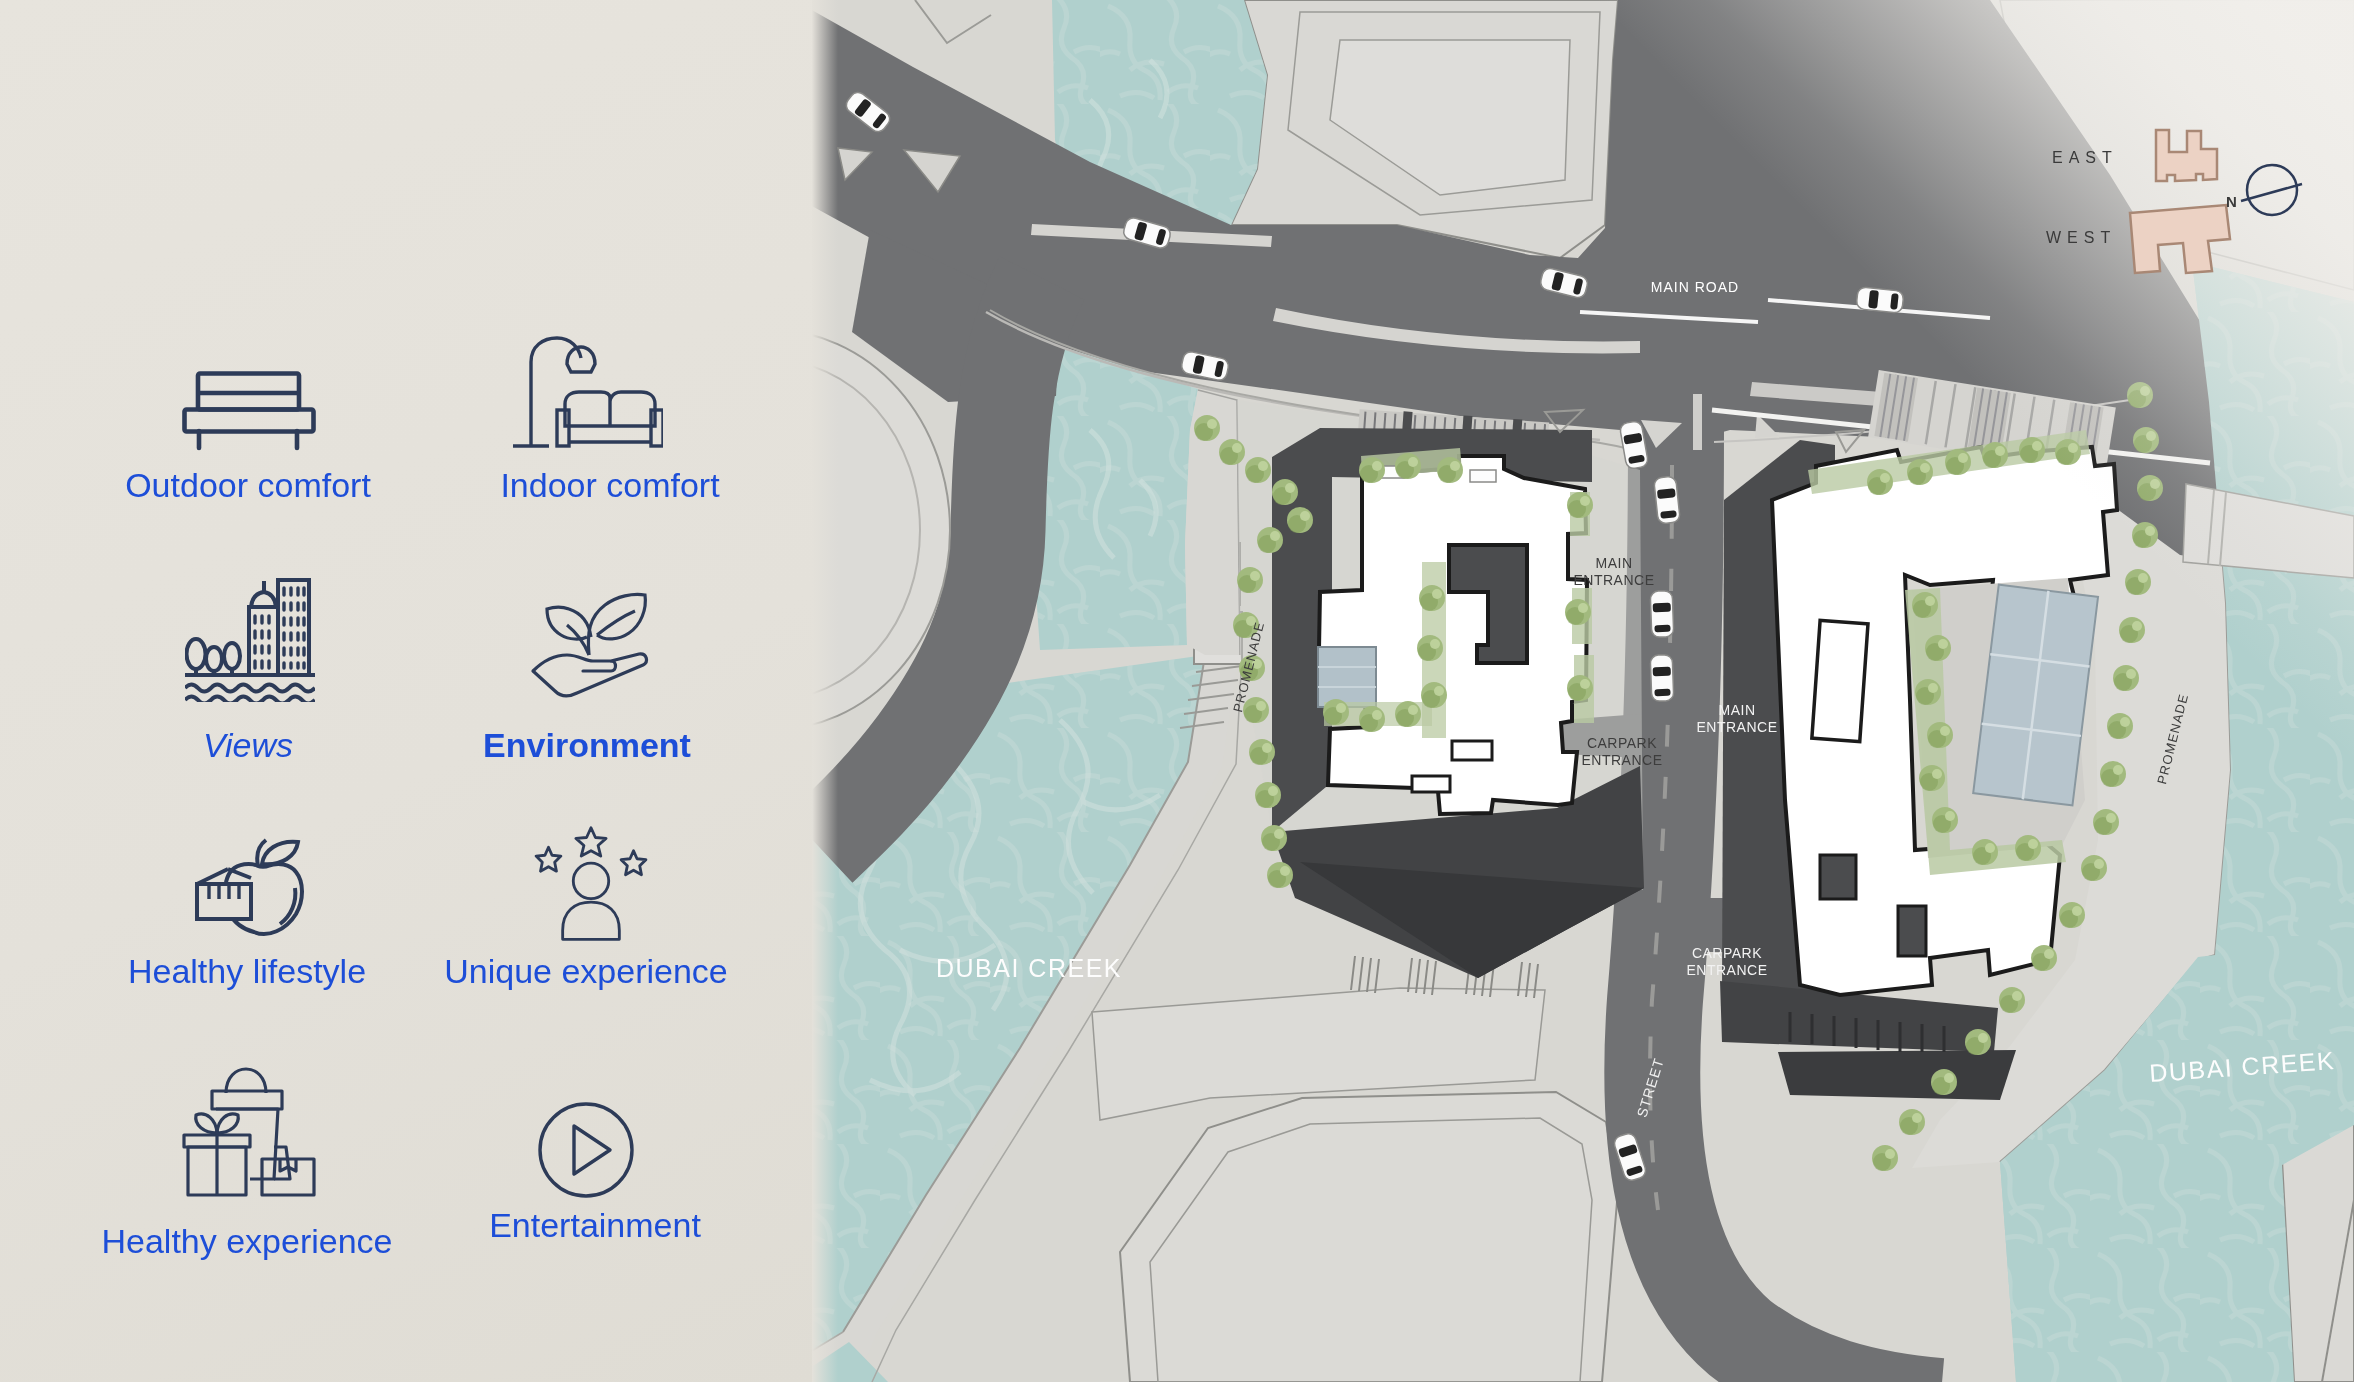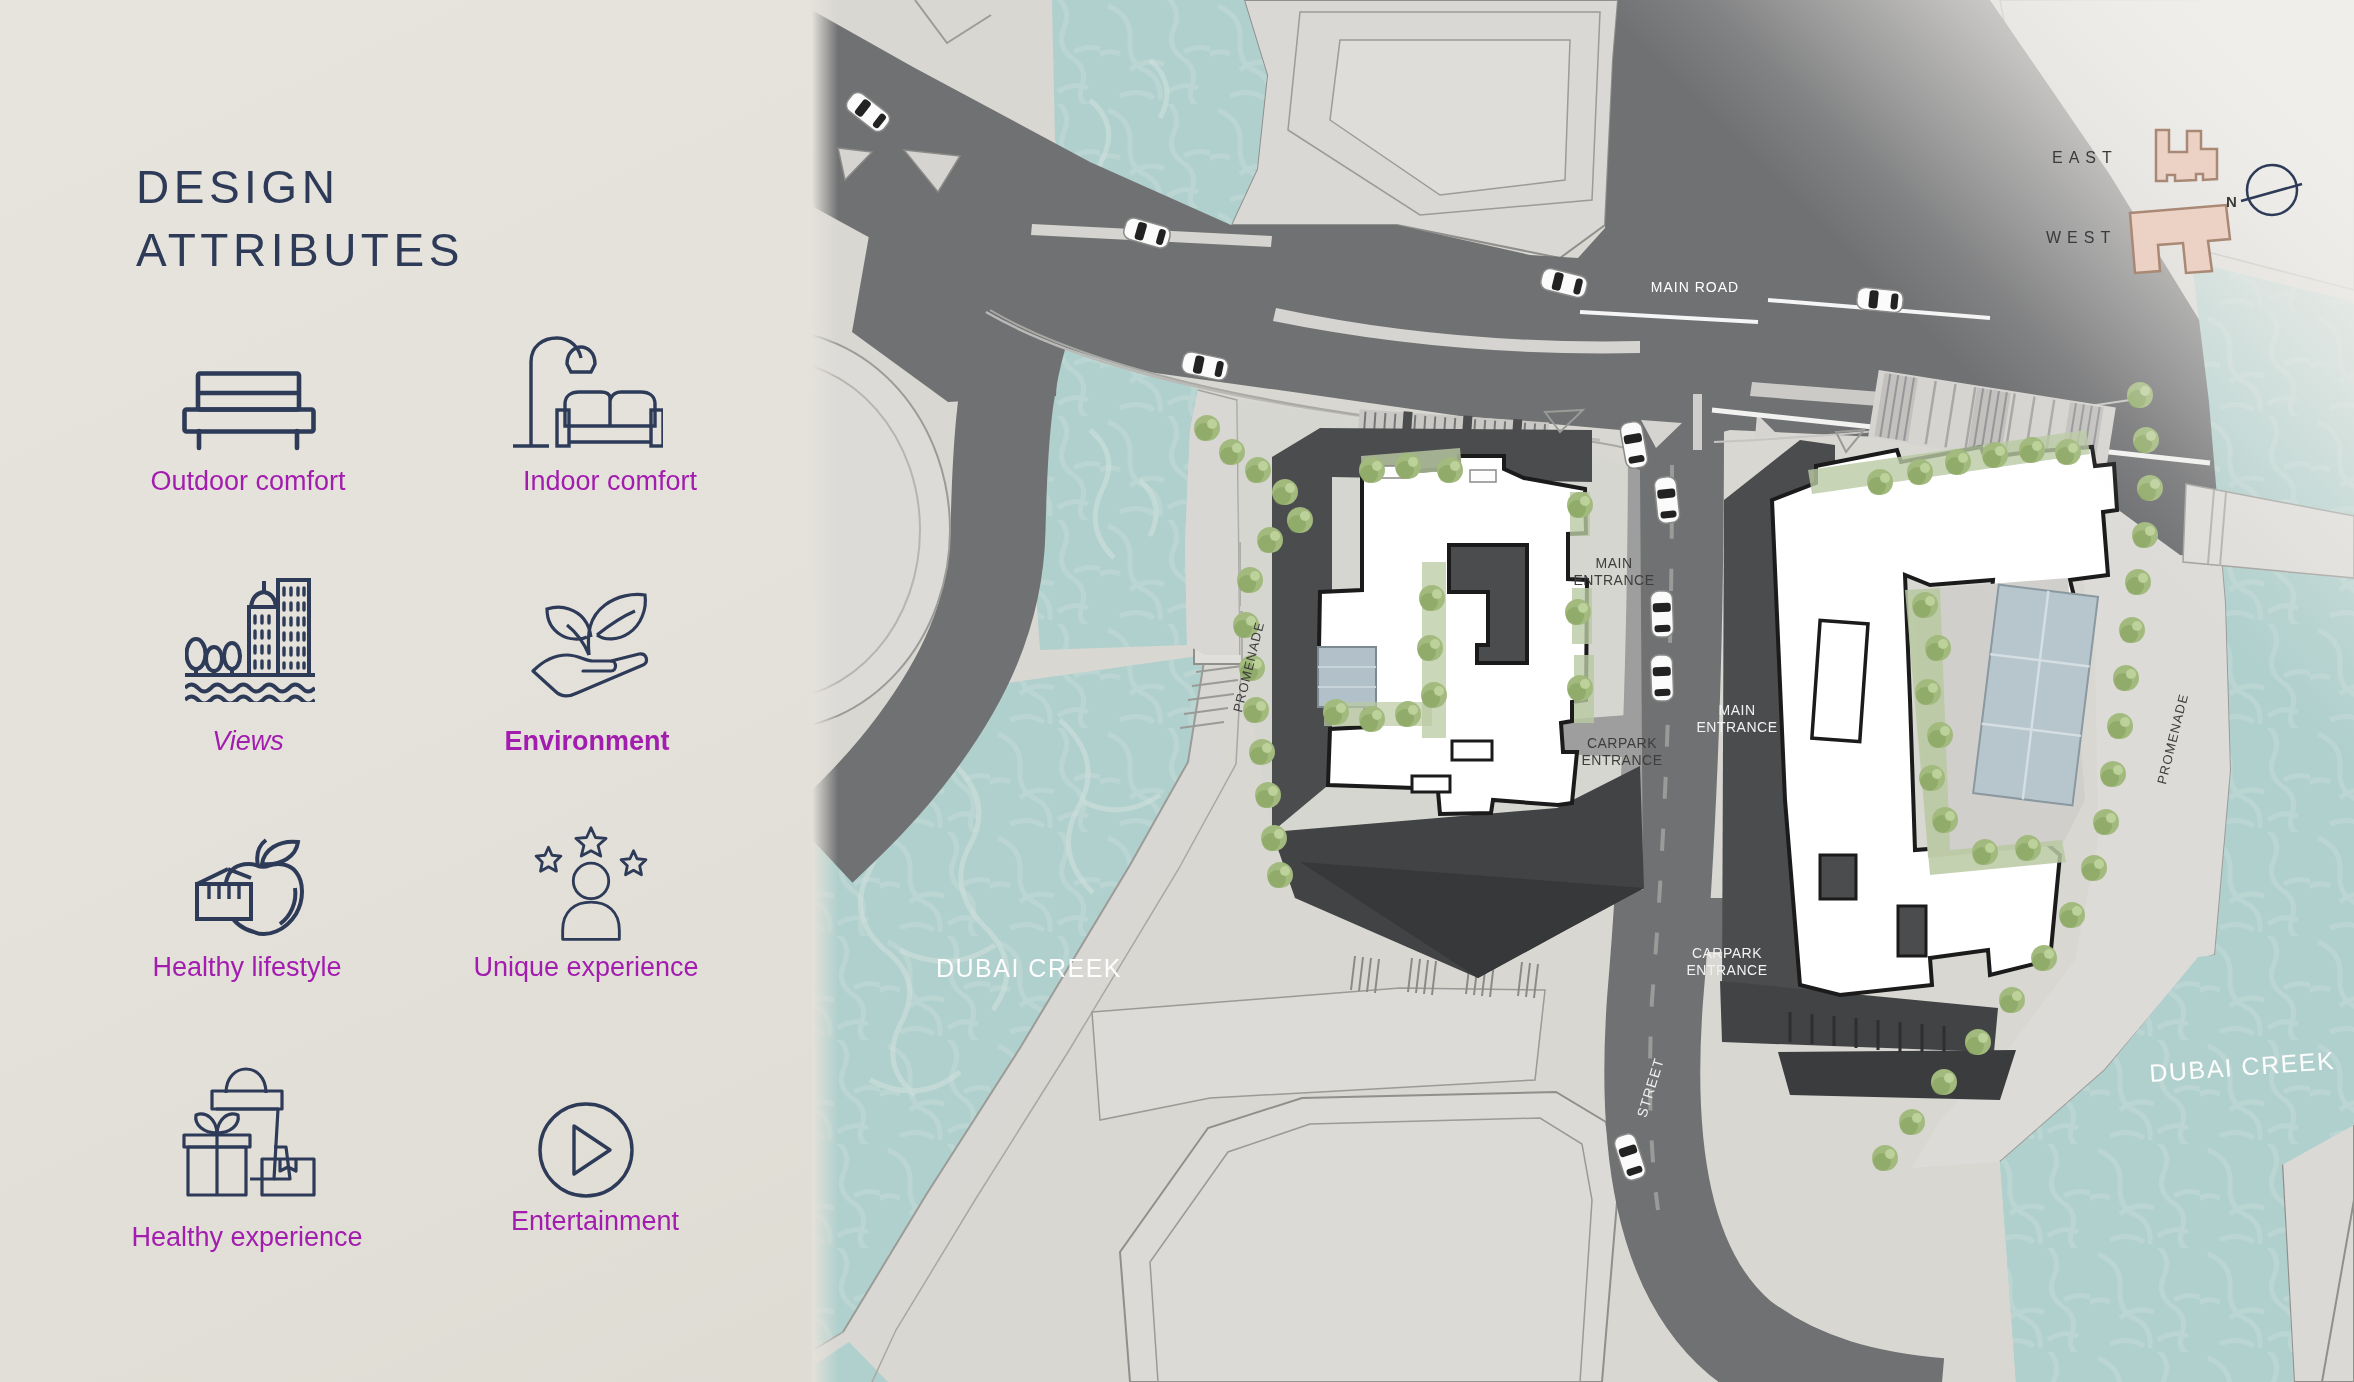--- a/index.html
+++ b/index.html
@@ -1,20 +1,20 @@
 <!DOCTYPE html>
 <html><head>
 <meta charset="utf-8">
 <style>
   html,body{margin:0;padding:0;}
   #page{position:relative;width:2354px;height:1382px;overflow:hidden;background:#d8d7d3;font-family:"Liberation Sans",sans-serif;}
   #left{position:absolute;left:0;top:0;width:812px;height:1382px;background:linear-gradient(155deg,#e7e4dd 0%,#e4e1da 55%,#dfdcd4 100%);z-index:5;}
   #leftfade{position:absolute;left:812px;top:0;width:26px;height:1382px;background:linear-gradient(90deg,#e4e1da,rgba(228,225,218,0));z-index:5;}
   .ttl{position:absolute;left:136px;top:156px;color:#2d3b58;font-size:46px;letter-spacing:4.5px;line-height:63px;z-index:6;}
-  .lbl{position:absolute;color:#a21caf;font-size:27px;text-align:right;white-space:nowrap;transform:translateX(-50%);z-index:6;}
+  .lbl{position:absolute;color:#1d4ed8;font-size:34px;text-align:right;white-space:nowrap;transform:translateX(-50%);z-index:6;}
   .ic{position:absolute;transform:translateX(-50%);z-index:6;}
 </style>
 </head>
 <body>
 <div id="page">
 
   <svg id="map" width="2354" height="1382" viewBox="0 0 2354 1382" style="position:absolute;left:0;top:0;">
   <defs>
     <linearGradient id="fade" x1="1800" y1="650" x2="2354" y2="100" gradientUnits="userSpaceOnUse">
       <stop offset="0" stop-color="#f0eeea" stop-opacity="0"></stop>
@@ -354,21 +354,20 @@
     <path d="M2130,213 L2226,205 L2230,239 L2208,241 L2212,271 L2186,273 L2183,243 L2158,245 L2160,271 L2135,273 Z" fill="#ecd2c4" stroke="#a98875" stroke-width="2.5"></path>
     <circle cx="2272" cy="190" r="25" fill="none" stroke="#2d3b58" stroke-width="2.5"></circle>
     <line x1="2241" y1="201" x2="2302" y2="184" stroke="#2d3b58" stroke-width="2.5"></line>
     <text x="2226" y="207" font-size="15" font-weight="bold" fill="#3a3a3a">N</text>
   </g>
   </svg>
 
   <div id="left"></div>
   <div id="leftfade"></div>
 
-  <div class="ttl">DESIGN<br>ATTRIBUTES</div>
 
   <svg class="ic" style="left:249px;top:371px;" width="134" height="82" viewBox="0 0 134 82">
     <g fill="none" stroke="#2d3b58" stroke-width="4.6">
       <rect x="16" y="2.5" width="101" height="36" rx="2"></rect>
       <line x1="16" y1="22" x2="117" y2="22"></line>
       <rect x="2.5" y="38.5" width="129" height="22" rx="2"></rect>
       <line x1="17" y1="60" x2="17" y2="77" stroke-linecap="round"></line>
       <line x1="115" y1="60" x2="115" y2="77" stroke-linecap="round"></line>
     </g>
   </svg>

